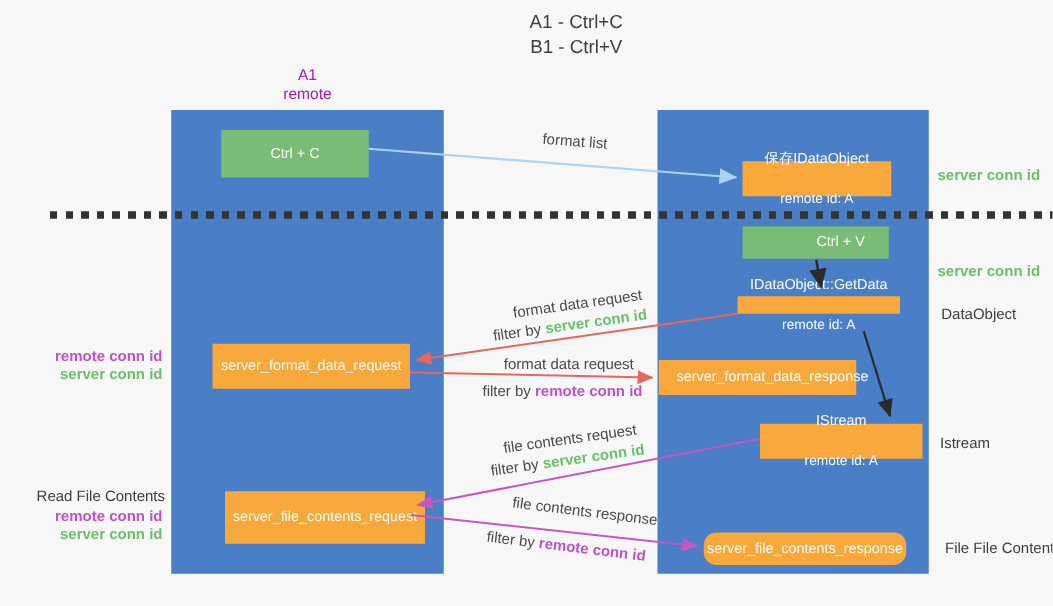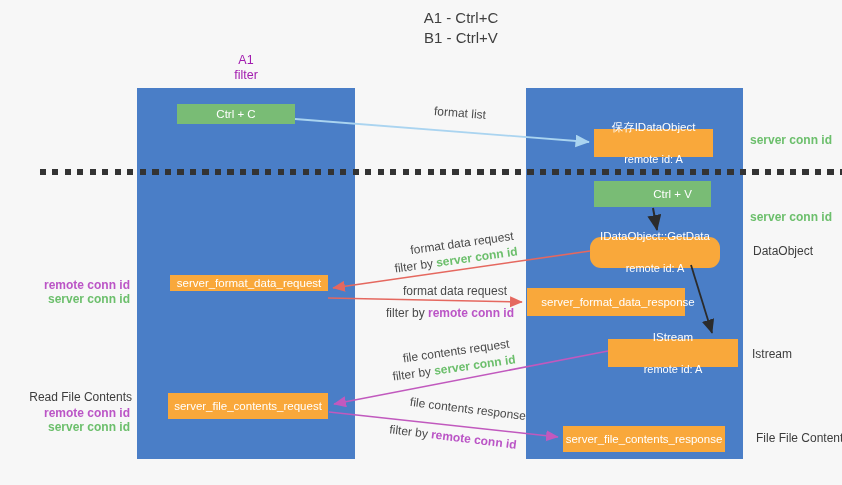--- a/index.html
+++ b/index.html
@@ -42,29 +42,29 @@
     position: absolute; display: flex; flex-direction: column;
     align-items: center; justify-content: center;
     color: #ffffff; text-align: center; z-index: 2;
   }
   .node-green { background: #79bc75; }
   .node-orange { background: #f9a83b; gap: 19px; }
   .node .l1 { font-size: 11.5px; line-height: 13px; }
   .node .l2 { font-size: 11px; line-height: 13px; }
   .node-single { font-size: 11.5px; }
 
-  .n-ctrl-c   { left: 137px; top: 104px; width: 118px; height: 20px; }
+  .n-ctrl-c   { left: 137px; top: 104px; width: 118px; height: 38px; }
   .n-save     { left: 554px; top: 129px; width: 119px; height: 28px; }
   .n-ctrl-v   { left: 554px; top: 181px; width: 117px; height: 26px; padding-left: 40px; }
-  .n-getdata  { left: 550px; top: 237px; width: 130px; height: 31px; border-radius: 11px; }
-  .n-freq     { left: 130px; top: 275px; width: 158px; height: 16px; }
+  .n-getdata  { left: 550px; top: 237px; width: 130px; height: 14px; }
+  .n-freq     { left: 130px; top: 275px; width: 158px; height: 36px; }
   .n-fresp    { left: 487px; top: 288px; width: 158px; height: 28px; padding-left: 24px; }
   .n-istream  { left: 568px; top: 339px; width: 130px; height: 28px; }
-  .n-fcreq    { left: 128px; top: 393px; width: 160px; height: 26px; }
-  .n-fcresp   { left: 523px; top: 426px; width: 162px; height: 26px; }
+  .n-fcreq    { left: 140px; top: 393px; width: 160px; height: 42px; }
+  .n-fcresp   { left: 523px; top: 426px; width: 162px; height: 26px; border-radius: 10px; }
 
   .side-label {
     position: absolute; font-size: 12px; line-height: 14px;
     white-space: nowrap; z-index: 4;
   }
   .txt-dark { color: #3d3d3d; }
   .txt-green { color: #6cbf6c; font-weight: bold; }
   .txt-magenta { color: #bb55c6; font-weight: bold; }
   .align-right { text-align: right; }
 
@@ -80,21 +80,21 @@
 
 <div class="stage">
 
   <div class="title">
     <div>A1 - Ctrl+C</div>
     <div>B1 - Ctrl+V</div>
   </div>
 
   <div class="lane-header lane-header-a1">
     <div>A1</div>
-    <div>filter</div>
+    <div>remote</div>
   </div>
 
   <div class="lane lane-a1"></div>
   <div class="lane lane-b1"></div>
 
   <div class="dotted-line"></div>
 
   <div class="node node-green n-ctrl-c">
     <span class="node-single">Ctrl + C</span>
   </div>

